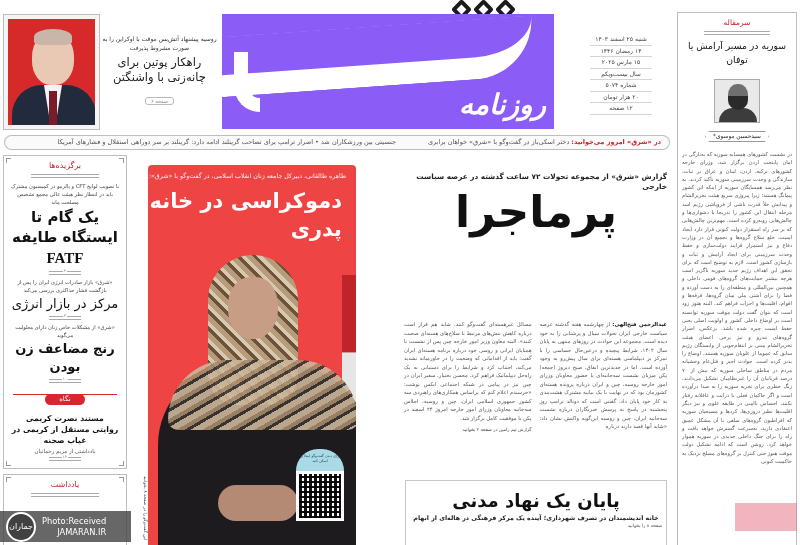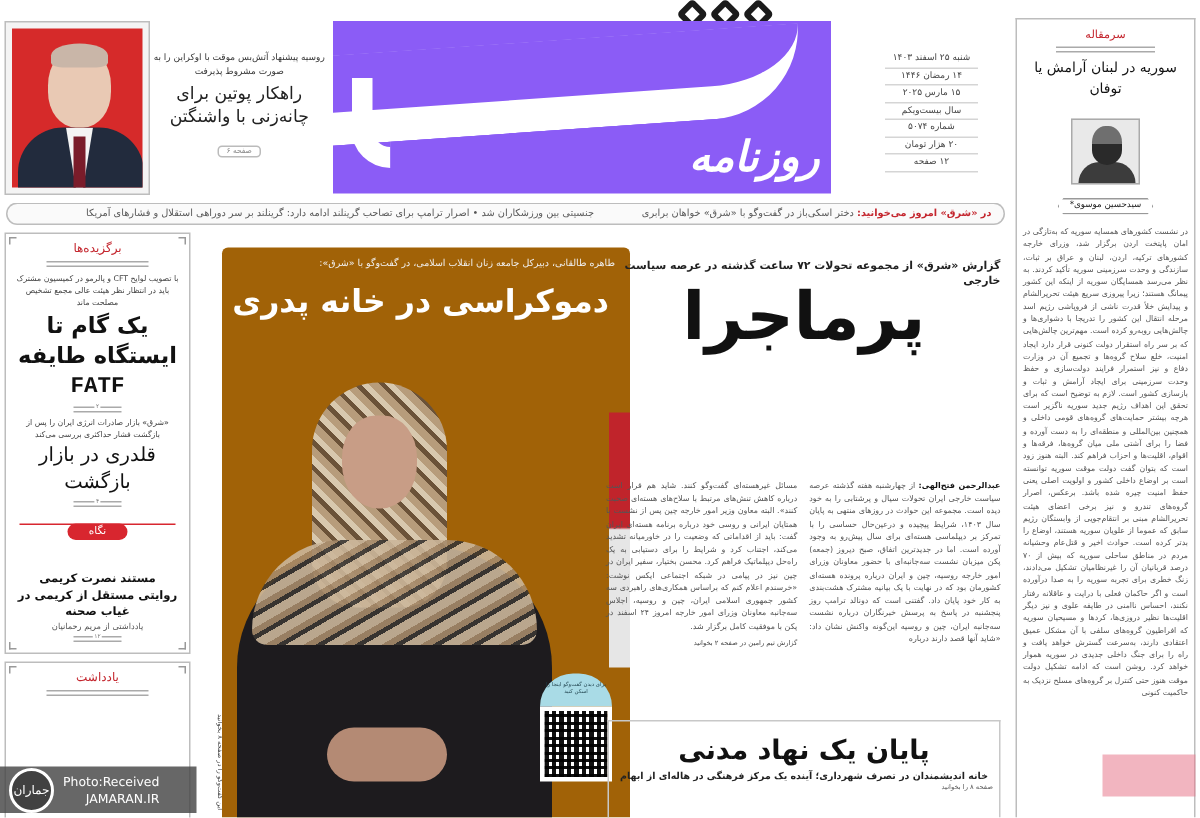--- a/index.html
+++ b/index.html
@@ -45,37 +45,37 @@
   .box .corner.tr { right: 2px; top: 2px; border-left: none; border-bottom: none; }
   .box .corner.bl { left: 2px; bottom: 2px; border-right: none; border-top: none; }
   .box .corner.br { right: 2px; bottom: 2px; border-left: none; border-top: none; }
   .box-title-red { color: #c4262e; font-size: 8px; line-height: 12px; }
   .rule { height: 4px; margin: 2px 22px 4px; border-top: 1px solid #aaa; border-bottom: 1px solid #aaa; position: relative; }
   .rule.small { margin: 3px 40px; }
   .rule.small::after { content: attr(data-n); position: absolute; left: 50%; top: -4px; transform: translateX(-50%); font-size: 4px; background: #fff; padding: 0 1px; color: #777; }
   .lk-kicker { font-size: 5.2px; line-height: 8px; color: #444; }
   .lk-title { font-size: 15px; line-height: 20px; font-weight: bold; color: #111; margin: 1px 0; }
   .lk-title.md { font-size: 13px; line-height: 18px; font-weight: normal; }
-  .lk-title.en { font-family: Liberation Mono, monospace; font-size: 15px; font-weight: bold; direction: ltr; }
-  .negah { display: inline-block; background: #d8262f; color: #fff; font-size: 7px; line-height: 11px; padding: 0 14px; border-radius: 6px; margin: 3px 0 20px; }
+  .lk-title.en { font-family: Liberation Serif, serif; font-size: 15px; font-weight: bold; direction: ltr; }
+  .negah { display: inline-block; background: #d8262f; color: #fff; font-size: 7px; line-height: 11px; padding: 0 14px; border-radius: 6px; margin: 3px 0 8px; }
   .negah-line { position: relative; }
   .negah-line::before { content: ""; position: absolute; left: 4px; right: 4px; top: 8px; border-top: 1px solid #d8262f; z-index: 0; }
   .negah-line .negah { position: relative; z-index: 1; }
   .neg-title { font-size: 7.8px; line-height: 11px; font-weight: bold; color: #111; }
   .neg-by { font-size: 5.5px; color: #555; margin-top: 2px; }
 
   .note-box { margin-top: 5px; height: 130px; }
   .note-title { font-size: 8.5px; line-height: 13px; color: #111; margin-top: 2px; }
 
   .watermark { position: absolute; left: 0; top: 511px; width: 131px; height: 31px; background: rgba(70,70,70,0.82); direction: ltr; display: flex; align-items: center; }
   .wm-logo { width: 30px; height: 30px; border-radius: 50%; border: 2px solid #ffffff; margin-left: 6px; color: #fff; font-size: 8px; display: flex; align-items: center; justify-content: center; background: rgba(40,40,40,0.6); }
   .wm-text { color: #fff; font-family: "DejaVu Sans", sans-serif; font-size: 8.3px; line-height: 11px; margin-left: 6px; text-align: right; }
 
   
-  .feature { position: absolute; left: 148px; top: 165px; width: 272px; height: 380px; background: #a16207; border-radius: 4px 4px 0 0; overflow: hidden; }
+  .feature { position: absolute; left: 148px; top: 165px; width: 208px; height: 380px; background: #ef4444; border-radius: 4px 4px 0 0; overflow: hidden; }
   .feature .kicker { position: absolute; right: 10px; top: 6px; color: #f1f1f1; font-size: 6.3px; line-height: 10px; }
   .feature .title { position: absolute; right: 14px; top: 22px; color: #ffffff; font-size: 21px; line-height: 28px; font-weight: bold; }
   .flag { position: absolute; right: 0; top: 110px; width: 14px; height: 170px; background: linear-gradient(180deg, #c0242b 0%, #c0242b 45%, #e6e6e6 46%, #e6e6e6 100%); }
   .woman-scarf { position: absolute; left: 60px; top: 90px; width: 90px; height: 150px; border-radius: 45px 45px 30px 30px; background: repeating-linear-gradient(45deg, #b79c7b 0 5px, #6b5238 5px 8px, #d8c8ae 8px 12px); }
   .woman-face { position: absolute; left: 80px; top: 112px; width: 50px; height: 62px; border-radius: 45% 45% 48% 48%; background: #c89d86; }
   .woman-body { position: absolute; left: 10px; top: 200px; width: 210px; height: 190px; border-radius: 80px 80px 0 0; background: #1d1b1e; }
   .woman-shawl { position: absolute; left: 20px; top: 195px; width: 190px; height: 70px; border-radius: 60px 60px 10px 10px; background: repeating-linear-gradient(-30deg, #cbb69a 0 6px, #3a3632 6px 9px, #a68a6a 9px 13px); opacity: 0.9; }
   .woman-hands { position: absolute; left: 70px; top: 320px; width: 80px; height: 36px; border-radius: 18px; background: #b48a74; }
   .qr-box { position: absolute; right: 12px; top: 284px; width: 48px; height: 84px; }
   .qr-cap { width: 48px; height: 22px; border-radius: 24px 24px 0 0; background: #a9dbe6; color: #1d3f4a; font-size: 3.6px; line-height: 5px; text-align: center; padding-top: 5px; }
@@ -172,24 +172,29 @@
 
     <div>
       <div class="lk-kicker">با تصویب لوایح CFT و پالرمو در کمیسیون مشترک باید در انتظار نظر هیئت عالی مجمع تشخیص مصلحت ماند</div>
       <div class="lk-title">یک گام تا ایستگاه طایفه</div>
       <div class="lk-title en">FATF</div>
       <div class="rule small" data-n="۲"></div>
     </div>
 
     <div>
       <div class="lk-kicker">«شرق» بازار صادرات انرژی ایران را پس از بازگشت فشار حداکثری بررسی می‌کند</div>
-      <div class="lk-title md">قلدری در بازار بازگشت</div>
+      <div class="lk-title md">مرکز در بازار انرژی</div>
       <div class="rule small" data-n="۴"></div>
     </div>
 
+    <div>
+      <div class="lk-kicker">«شرق» از مشکلات خاص زنان دارای معلولیت می‌گوید</div>
+      <div class="lk-title md" style="font-weight:bold">رنج مضاعف زن بودن</div>
+      <div class="rule small" data-n="۱۰"></div>
+    </div>
 
     <div class="negah-line">
       <span class="negah">نگاه</span>
       <div class="neg-title">مستند نصرت کریمی</div>
       <div class="neg-title">روایتی مستقل از کریمی در غیاب صحنه</div>
       <div class="neg-by">یادداشتی از مریم رحمانیان</div>
       <div class="rule small" data-n="۱۲"></div>
     </div>
   </div>
 
@@ -244,21 +249,21 @@
 
 <div class="bottom-story">
   <div class="title">پایان یک نهاد مدنی</div>
   <div class="sub">خانه اندیشمندان در تصرف شهرداری؛ آینده یک مرکز فرهنگی در هاله‌ای از ابهام</div>
   <div class="page">صفحه ۸ را بخوانید</div>
 </div>
 
 <div class="editorial">
   <div class="red">سرمقاله</div>
   <div class="rule"></div>
-  <div class="title">سوریه در لبنان آرامش یا توفان</div>
+  <div class="title">سوریه در مسیر آرامش یا توفان</div>
   <div class="author-photo">
     <div class="body"></div>
     <div class="head"></div>
     <div class="beard"></div>
   </div>
   <div class="author-name">سیدحسین موسوی*</div>
   <div class="ed-text">در نشست کشورهای همسایه سوریه که به‌تازگی در امان پایتخت اردن برگزار شد، وزرای خارجه کشورهای ترکیه، اردن، لبنان و عراق بر ثبات، سازندگی و وحدت سرزمینی سوریه تأکید کردند. به نظر می‌رسد همسایگان سوریه از اینکه این کشور پیمانگ هستند؛ زیرا پیروزی سریع هیئت تحریرالشام و پیدایش خلأ قدرت ناشی از فروپاشی رژیم اسد مرحله انتقال این کشور را تدریجا با دشواری‌ها و چالش‌هایی روبه‌رو کرده است. مهم‌ترین چالش‌هایی که بر سر راه استقرار دولت کنونی قرار دارد ایجاد امنیت، خلع سلاح گروه‌ها و تجمیع آن در وزارت دفاع و نیز استمرار فرایند دولت‌سازی و حفظ وحدت سرزمینی برای ایجاد آرامش و ثبات و بازسازی کشور است. لازم به توضیح است که برای تحقق این اهداف رژیم جدید سوریه ناگزیر است هرچه بیشتر حمایت‌های گروه‌های قومی داخلی و همچنین بین‌المللی و منطقه‌ای را به دست آورده و فضا را برای آشتی ملی میان گروه‌ها، فرقه‌ها و اقوام، اقلیت‌ها و احزاب فراهم کند. البته هنوز زود است که بتوان گفت دولت موقت سوریه توانسته است بر اوضاع داخلی کشور و اولویت اصلی یعنی حفظ امنیت چیره شده باشد. برعکس، اصرار گروه‌های تندرو و نیز برخی اعضای هیئت تحریرالشام مبنی بر انتقام‌جویی از وابستگان رژیم سابق که عموما از علویان سوریه هستند، اوضاع را بدتر کرده است. حوادث اخیر و قتل‌عام وحشیانه مردم در مناطق ساحلی سوریه که بیش از ۷۰ درصد قربانیان آن را غیرنظامیان تشکیل می‌دادند، زنگ خطری برای تجربه سوریه را به صدا درآورده است و اگر حاکمان فعلی با درایت و عاقلانه رفتار نکنند، احساس ناامنی در طایفه علوی و نیز دیگر اقلیت‌ها نظیر دروزی‌ها، کردها و مسیحیان سوریه که افراطیون گروه‌های سلفی با آن مشکل عمیق اعتقادی دارند، به‌سرعت گسترش خواهد یافت و راه را برای جنگ داخلی جدیدی در سوریه هموار خواهد کرد. روشن است که ادامه تشکیل دولت موقت هنوز حتی کنترل بر گروه‌های مسلح نزدیک به حاکمیت کنونی</div>
 </div>
 <div class="ed-highlight"></div>
 

